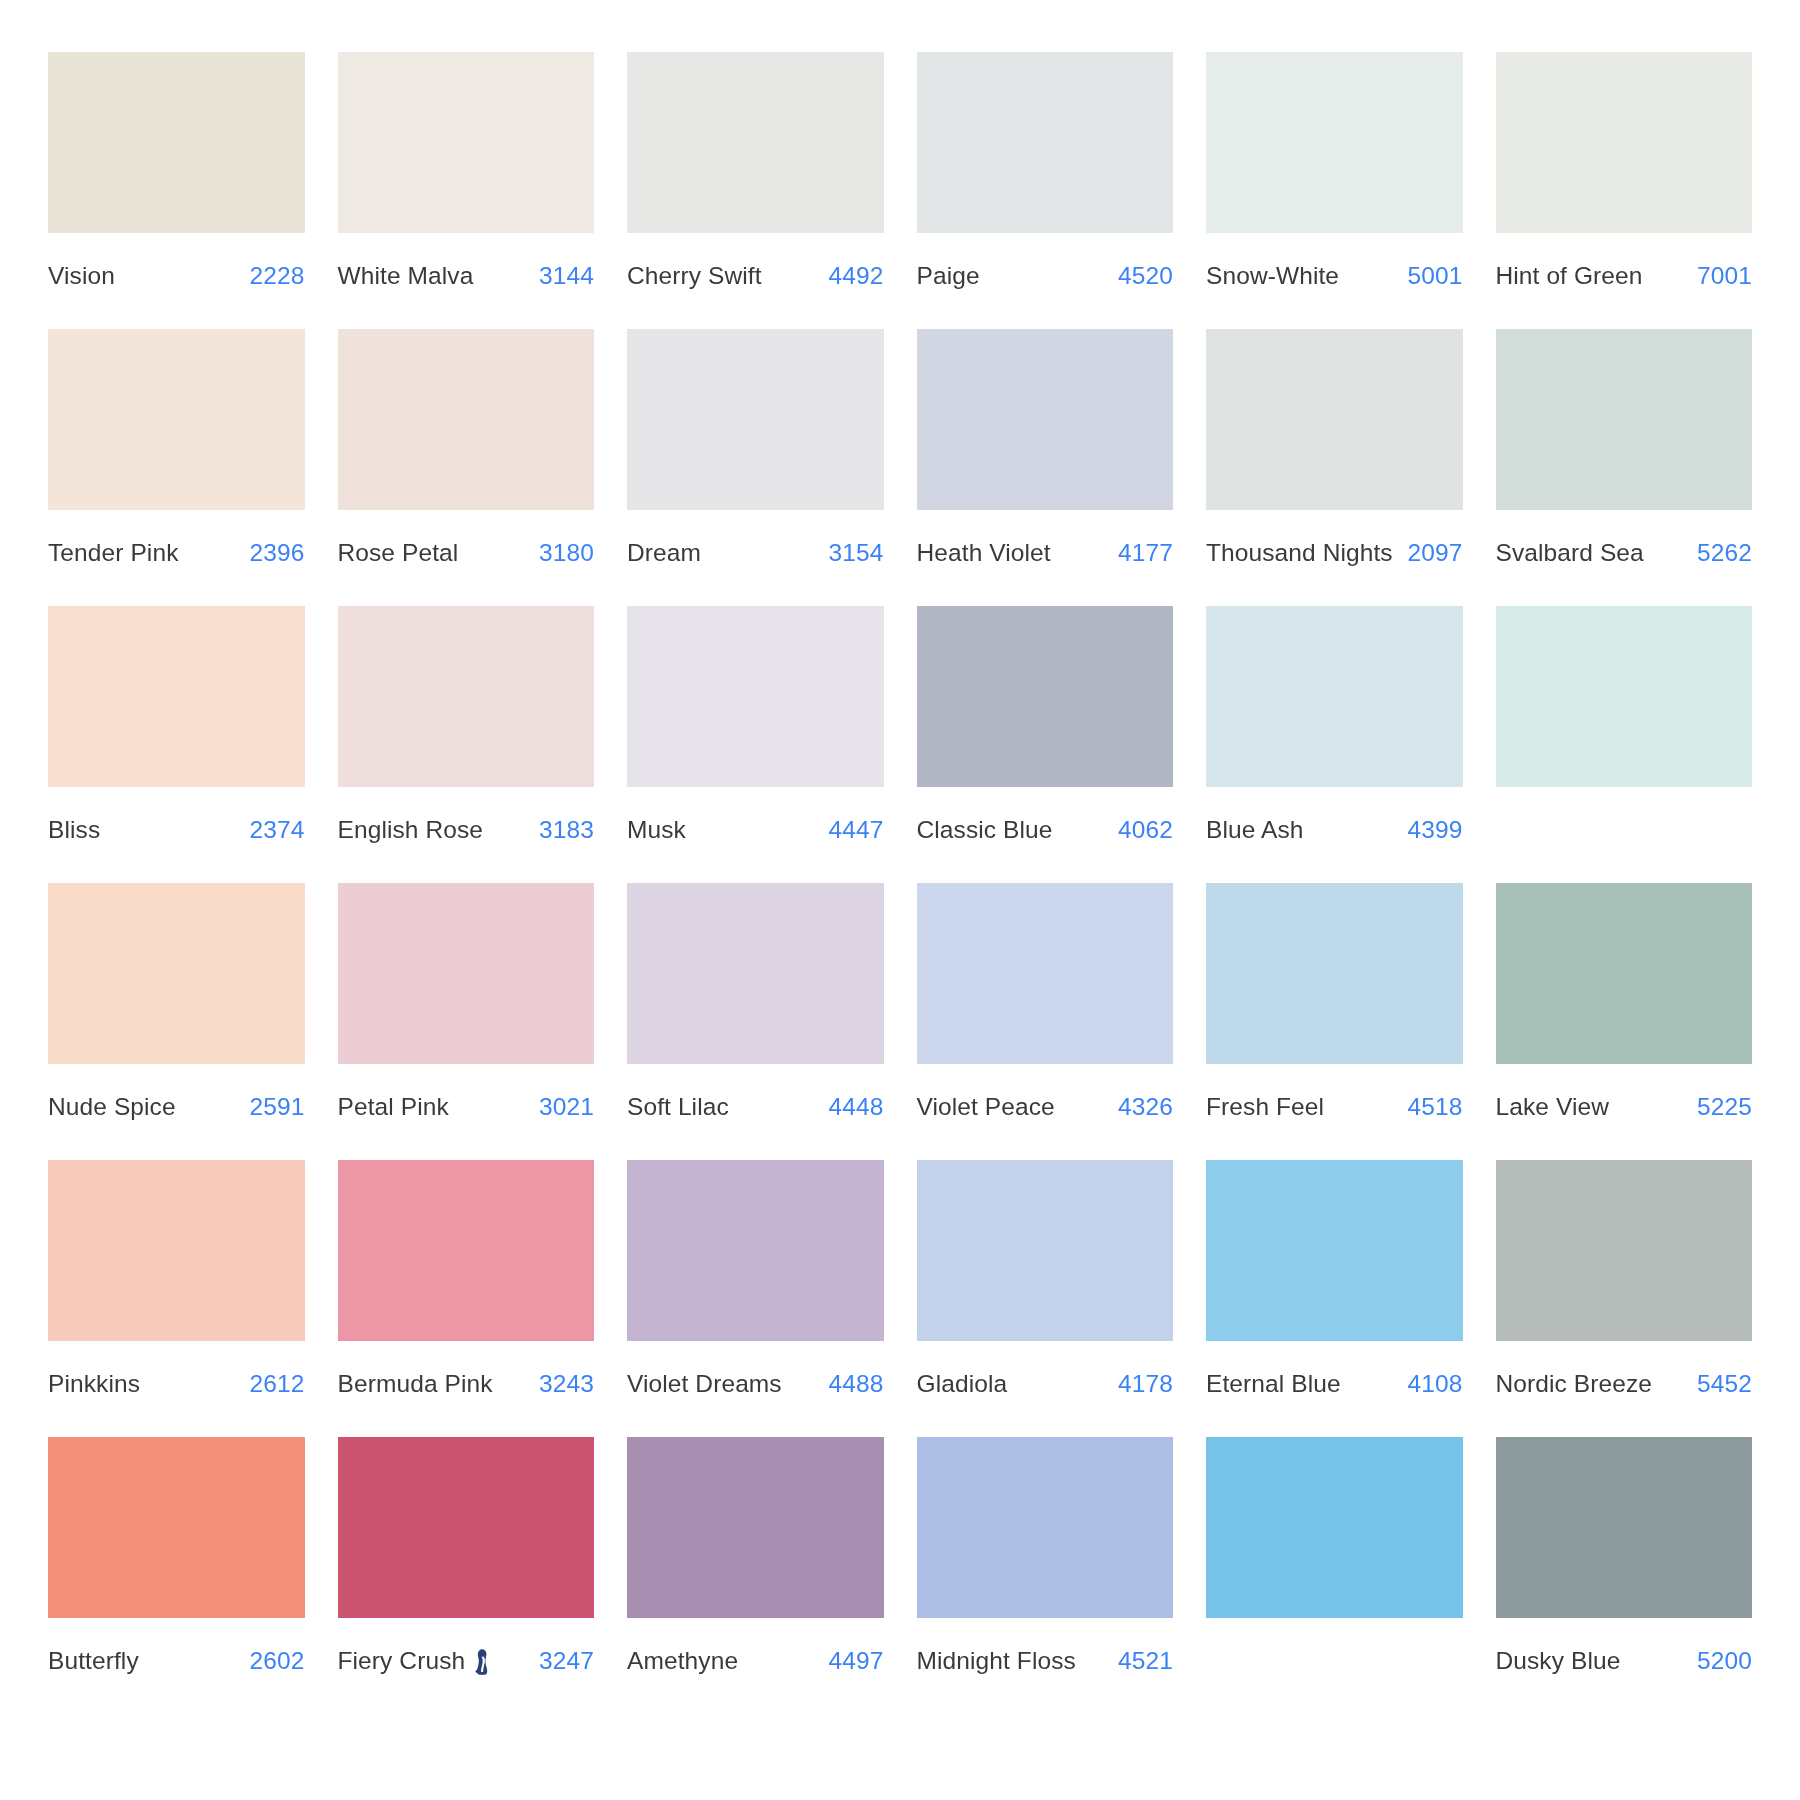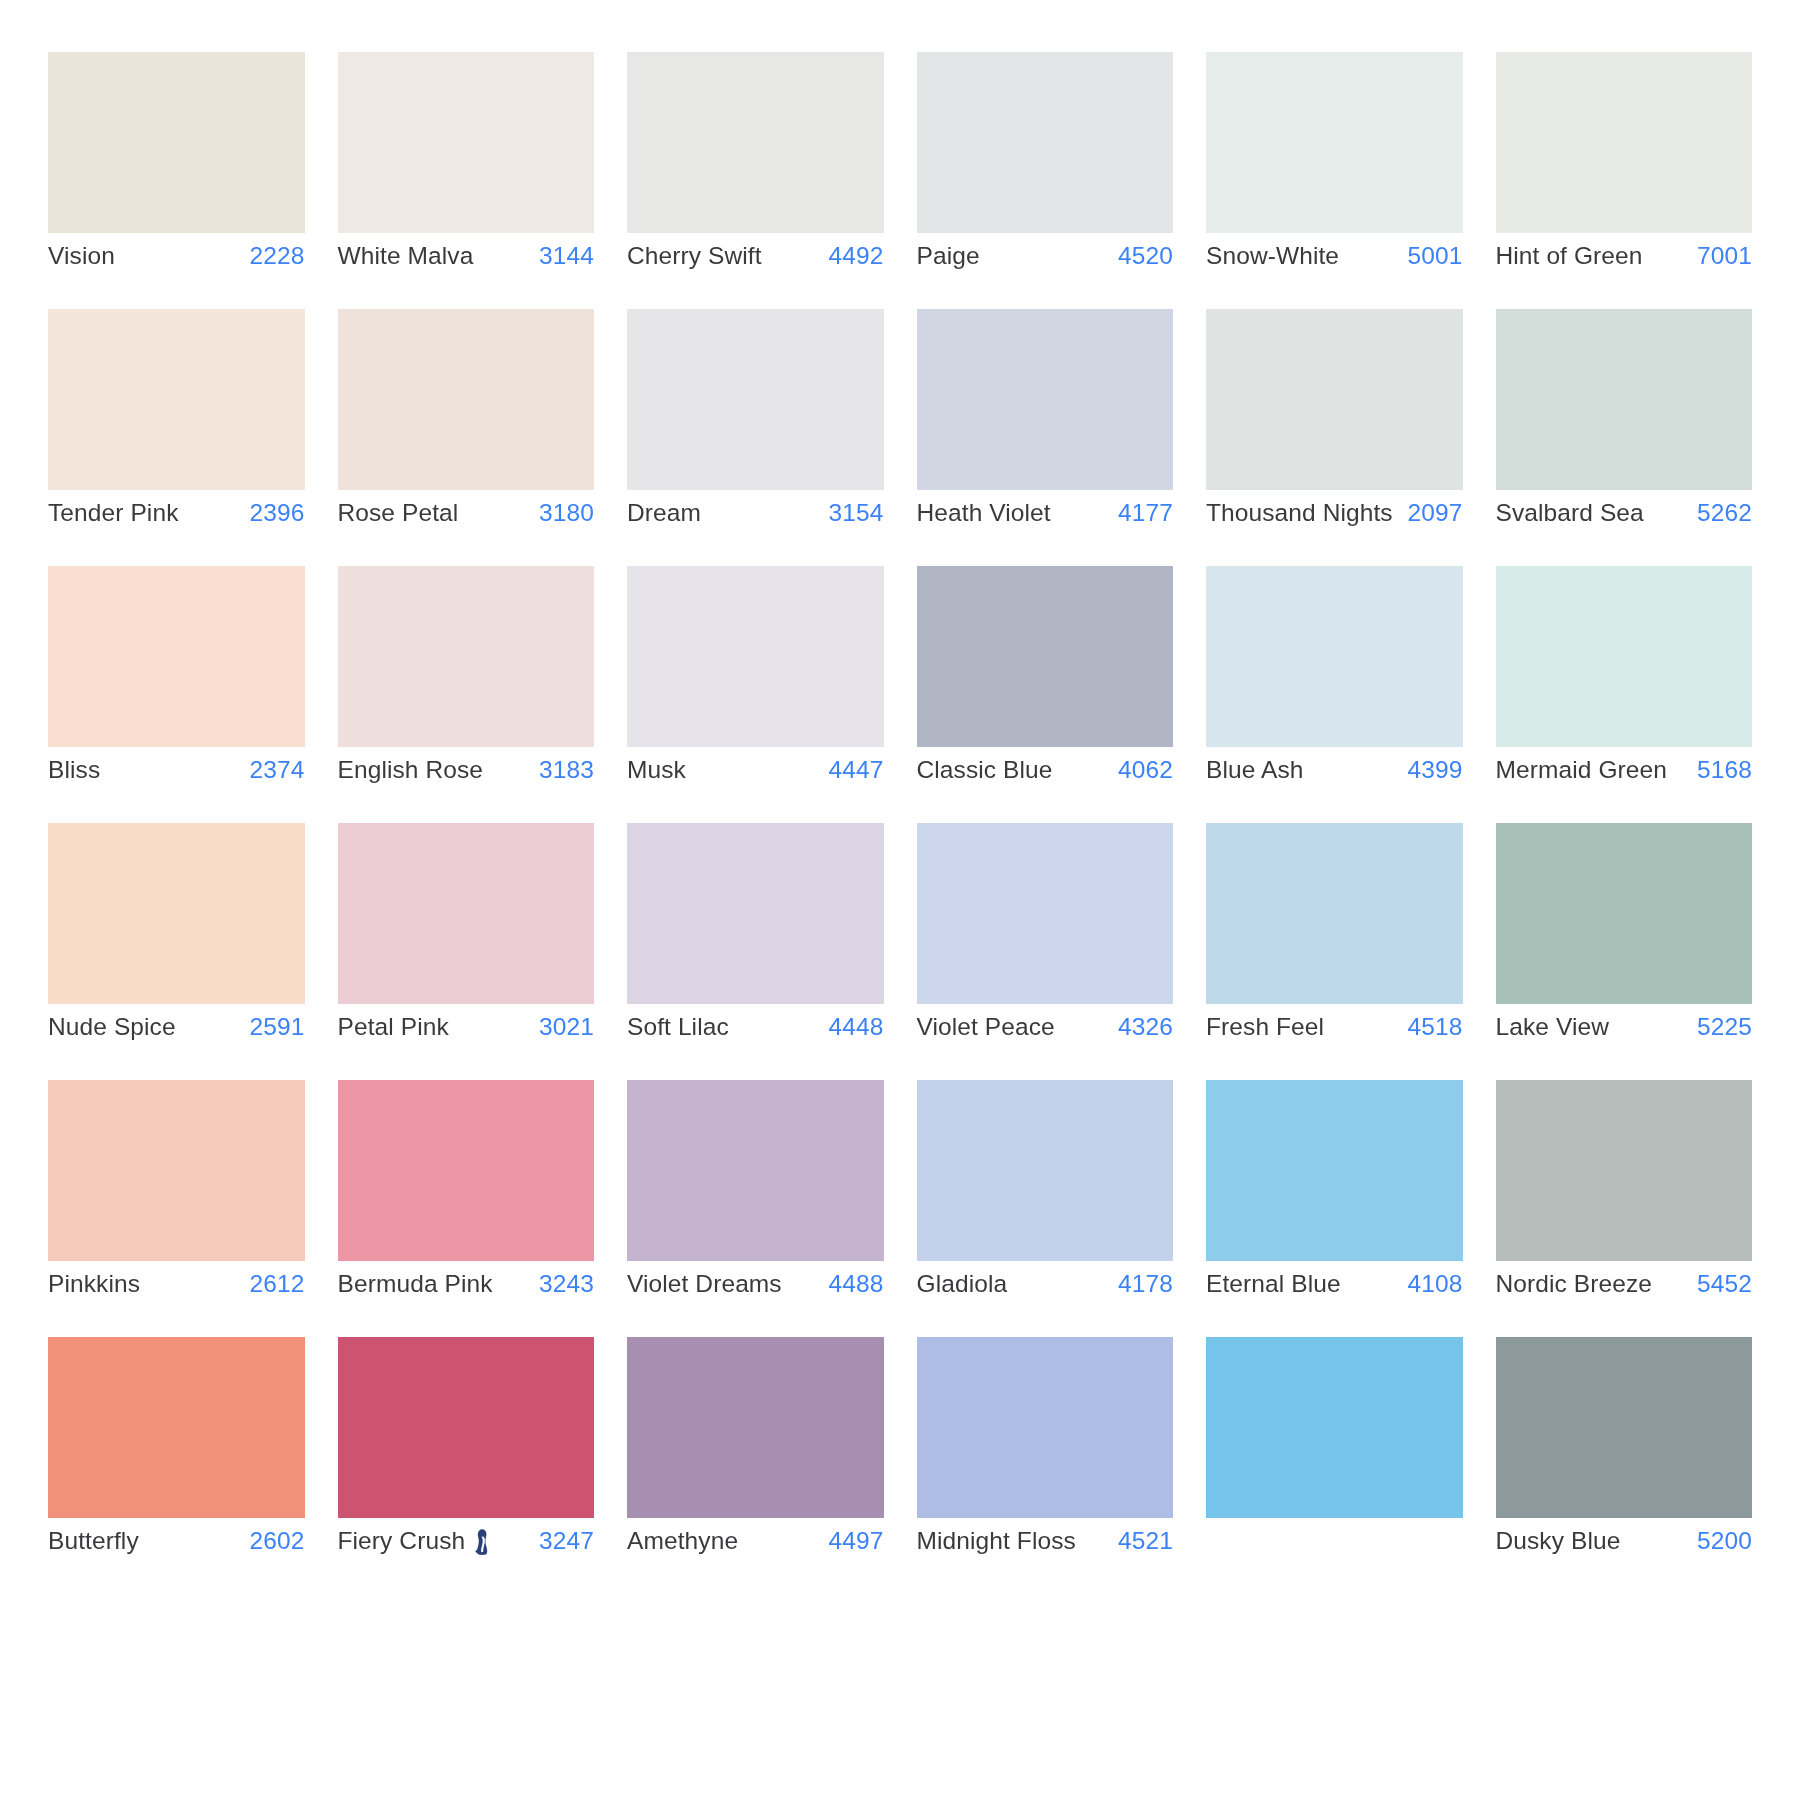--- a/index.html
+++ b/index.html
@@ -45,21 +45,21 @@
   .swatch-chip {
     width: 100%;
     height: 181px;
     display: block;
   }
 
   .swatch-label {
     display: flex;
     align-items: baseline;
     justify-content: space-between;
-    padding-top: 9px;
+    padding-top: 29px;
     font-size: 24.5px;
     color: #3a3a3c;
     letter-spacing: 0.1px;
     white-space: nowrap;
   }
 
   .swatch-name-wrap {
     display: flex;
     align-items: center;
     gap: 7px;
@@ -244,26 +244,20 @@
         <div class="swatch-chip" style="background-color: rgb(214, 230, 236);"></div>
         <div class="swatch-label">
           <div class="swatch-name-wrap">
             <span class="swatch-name">Blue Ash</span>
           </div>
           <span class="swatch-code">4399</span>
         </div>
       </div>
       <div class="swatch-cell">
         <div class="swatch-chip" style="background-color: rgb(215, 235, 233);"></div>
-        <div class="swatch-label">
-          <div class="swatch-name-wrap">
-            <span class="swatch-name">Mermaid Green</span>
-          </div>
-          <span class="swatch-code">5168</span>
-        </div>
       </div>
     </div>
     <div class="swatch-row">
       <div class="swatch-cell">
         <div class="swatch-chip" style="background-color: rgb(249, 219, 201);"></div>
         <div class="swatch-label">
           <div class="swatch-name-wrap">
             <span class="swatch-name">Nude Spice</span>
           </div>
           <span class="swatch-code">2591</span>

